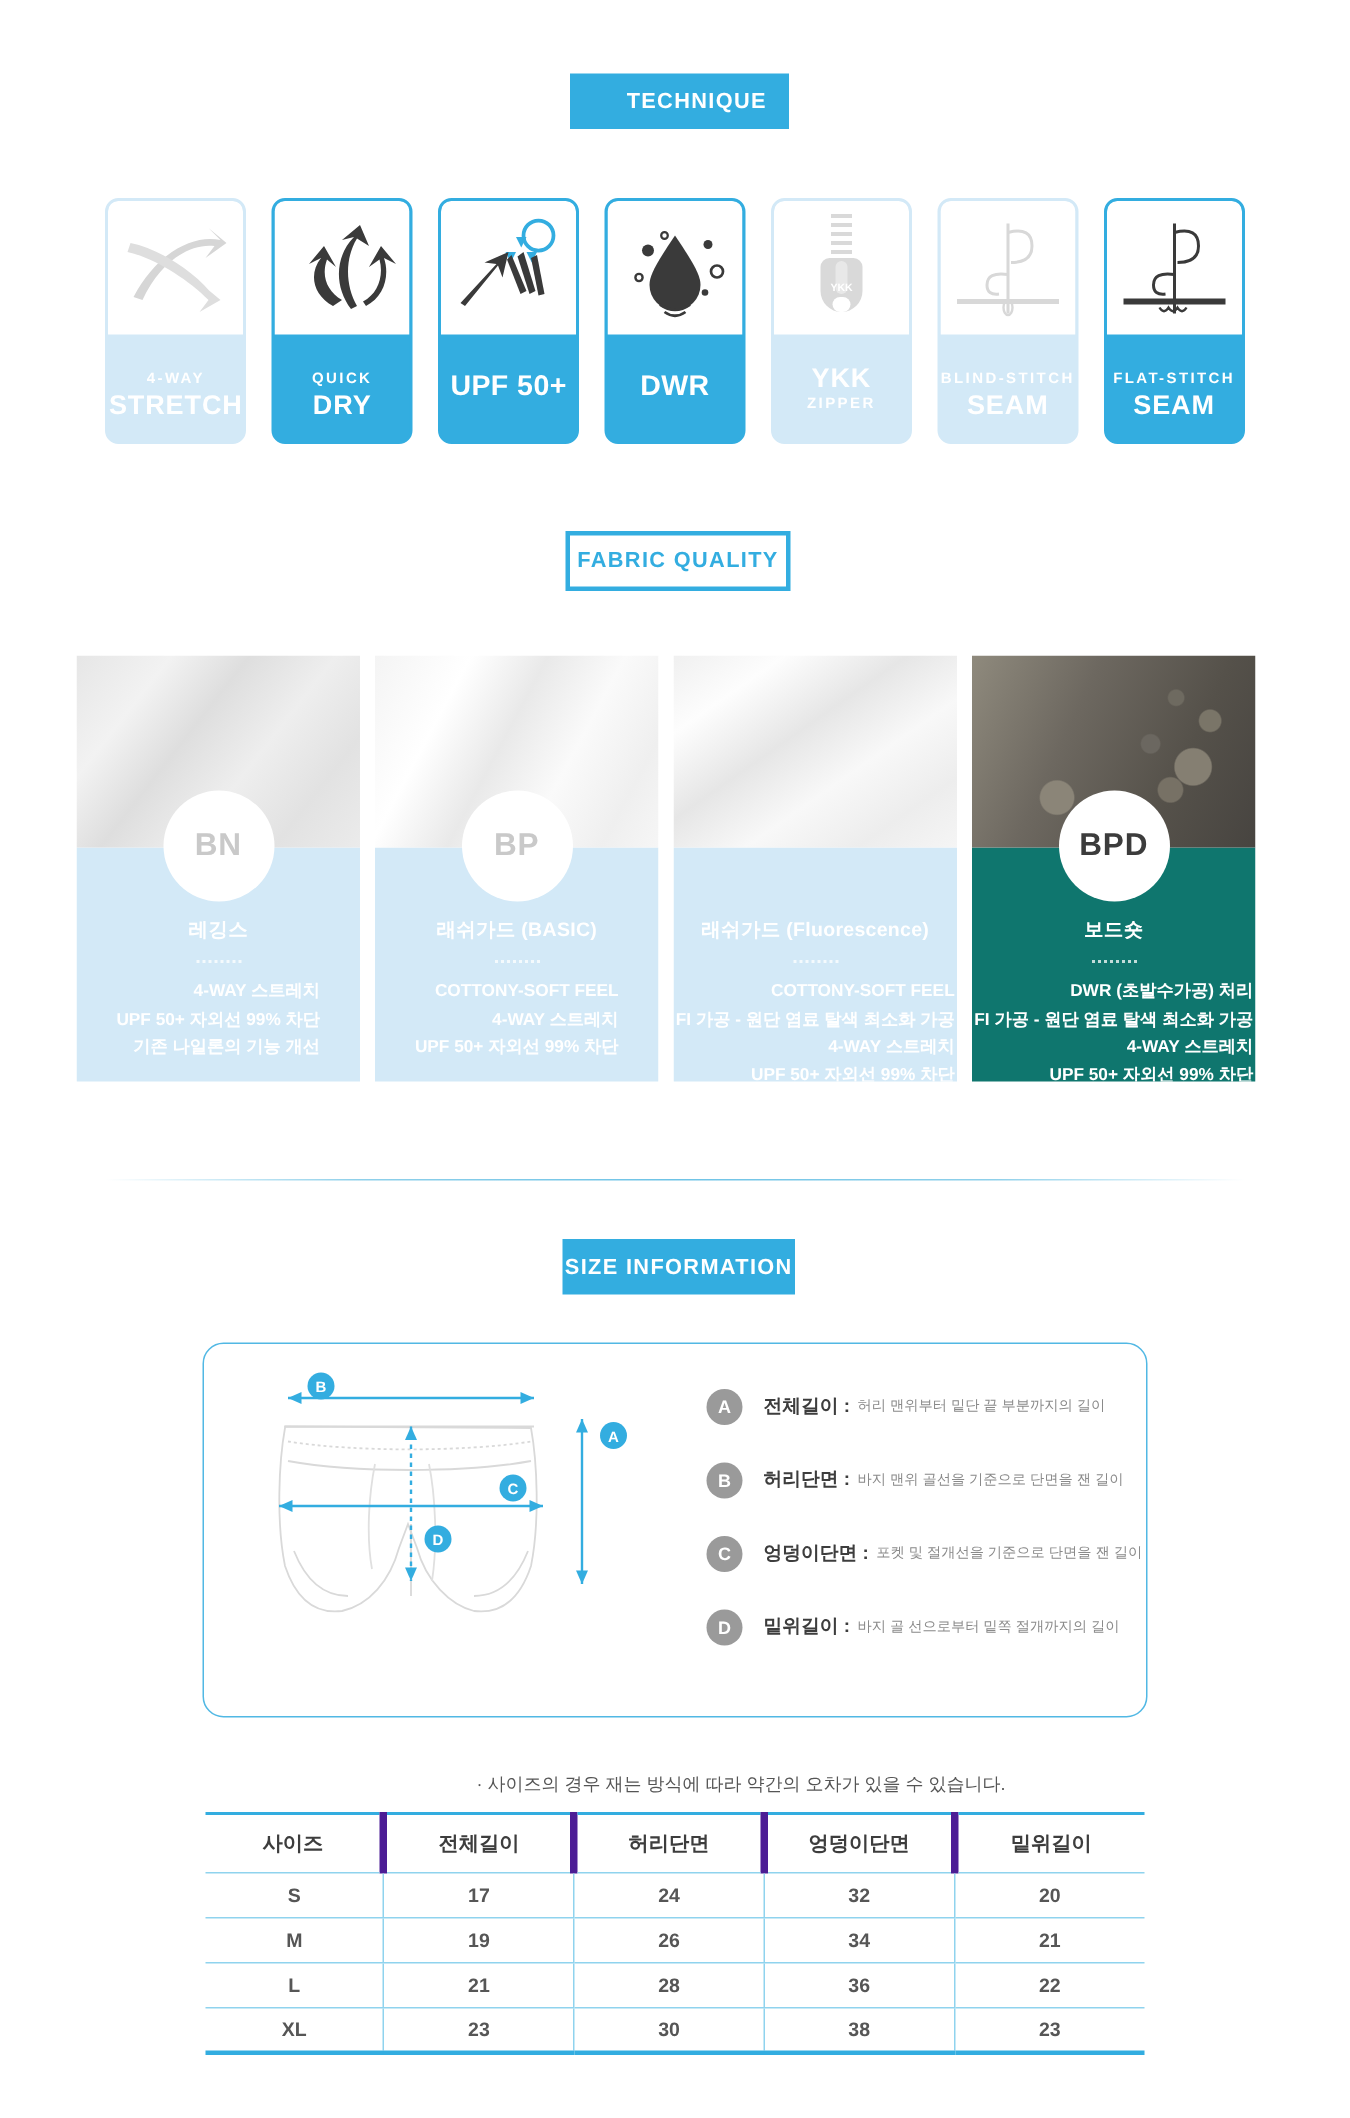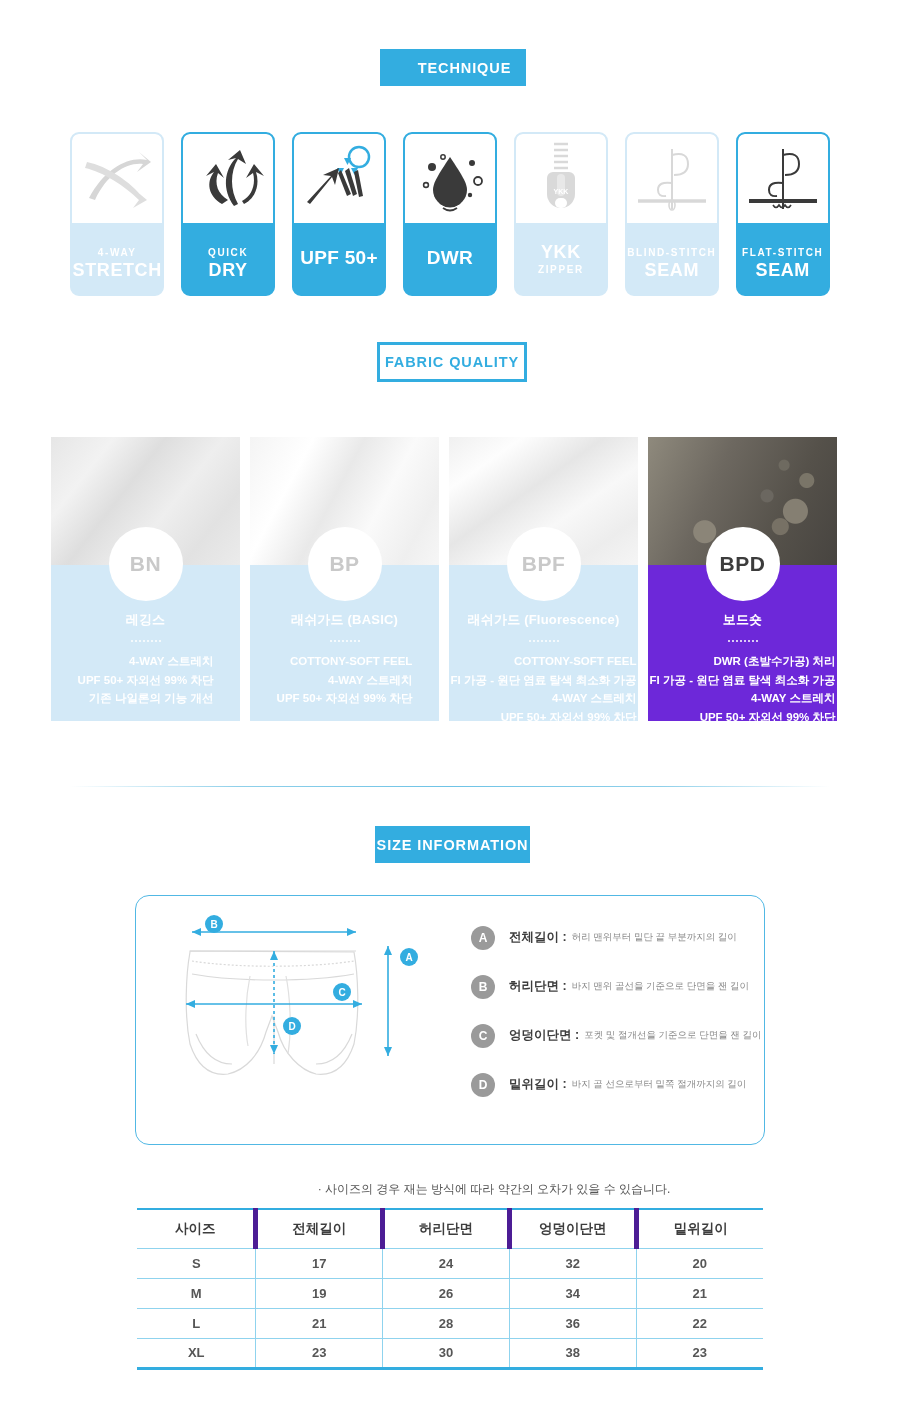--- a/index.html
+++ b/index.html
@@ -17,21 +17,21 @@
     position: absolute; display: flex; align-items: center; justify-content: center;
     background: #33ade0; color: #fff;
     font-size: 14.5px; font-weight: bold; letter-spacing: 0.9px;
   }
   .hdr-outline {
     position: absolute; display: flex; align-items: center; justify-content: center;
     background: #fff; color: #33ade0; border: 3px solid #33ade0;
     font-size: 14.5px; font-weight: bold; letter-spacing: 0.9px;
   }
   #tech-hdr { left: 380px; top: 49px; width: 146px; height: 37px; padding-left: 23px; }
-  #fabric-hdr { left: 377px; top: 342px; width: 150px; height: 40px; }
+  #fabric-hdr { left: 377px; top: 354px; width: 150px; height: 40px; }
   #size-hdr { left: 375px; top: 826px; width: 155px; height: 37px; }
 
   
   .tech-row { position: absolute; left: 70px; top: 132px; width: 760px; height: 164px;
               display: flex; gap: 16.5px; }
   .tech-card { width: 95px; height: 164px; border-radius: 9px; overflow: hidden;
                display: flex; flex-direction: column; position: relative; }
   .tech-card.on   { background: #33ade0; border: 2.5px solid #33ade0; }
   .tech-card.off  { background: #d3e9f7; border: 2.5px solid #d3e9f7; }
   .tech-ico { height: 89px; background: #fff; display: flex; align-items: center;
@@ -60,21 +60,21 @@
       radial-gradient(circle at 72% 22%, #6e6a60 0 5px, transparent 6px),
       radial-gradient(circle at 84% 34%, #7a7568 0 7px, transparent 8px),
       radial-gradient(circle at 63% 46%, #6b6760 0 6px, transparent 7px),
       radial-gradient(circle at 78% 58%, #857f72 0 12px, transparent 13px),
       radial-gradient(circle at 70% 70%, #777165 0 8px, transparent 9px),
       radial-gradient(circle at 30% 74%, #8b8578 0 11px, transparent 12px),
       linear-gradient(115deg, #8f8a7d 0%, #6d6860 35%, #55514a 70%, #474440 100%); }
   .fab-body { height: 170px; width: 100%; display: flex; flex-direction: column;
               align-items: center; padding-top: 46px; }
   .fab-card.off .fab-body { background: #d3e9f7; }
-  .fab-card.on  .fab-body { background: #6d28d9; }
+  .fab-card.on  .fab-body { background: #0f766e; }
   .fab-badge { position: absolute; left: 50%; top: 90px; transform: translateX(-50%);
                width: 74px; height: 74px; border-radius: 50%; background: #fff;
                display: flex; align-items: center; justify-content: center;
                font-size: 21px; font-weight: bold; letter-spacing: 0.5px; z-index: 3; }
   .fab-card.off .fab-badge { color: #c9c9c9; }
   .fab-card.on  .fab-badge { color: #3c3c3c; }
   .fab-title { font-size: 13px; font-weight: bold; color: #fff; letter-spacing: 0.2px; }
   .fab-div { width: 30px; height: 0; border-top: 2px dotted rgba(255,255,255,.75); margin: 11px 0 10px; }
   .fab-desc { text-align: right; color: #fff; font-size: 11.5px; font-weight: bold; line-height: 1.62; }
 
@@ -266,21 +266,20 @@
         <div class="fab-desc">
           <div>COTTONY-SOFT FEEL</div>
           <div>4-WAY 스트레치</div>
           <div>UPF 50+ 자외선 99% 차단</div>
         </div>
       </div>
     </div>
 
     <div class="fab-card off">
       <div class="fab-img g3"></div>
-      <div class="fab-badge">BPF</div>
       <div class="fab-body">
         <div class="fab-title">래쉬가드 (Fluorescence)</div>
         <div class="fab-div"></div>
         <div class="fab-desc">
           <div>COTTONY-SOFT FEEL</div>
           <div>FI 가공 - 원단 염료 탈색 최소화 가공</div>
           <div>4-WAY 스트레치</div>
           <div>UPF 50+ 자외선 99% 차단</div>
         </div>
       </div>

